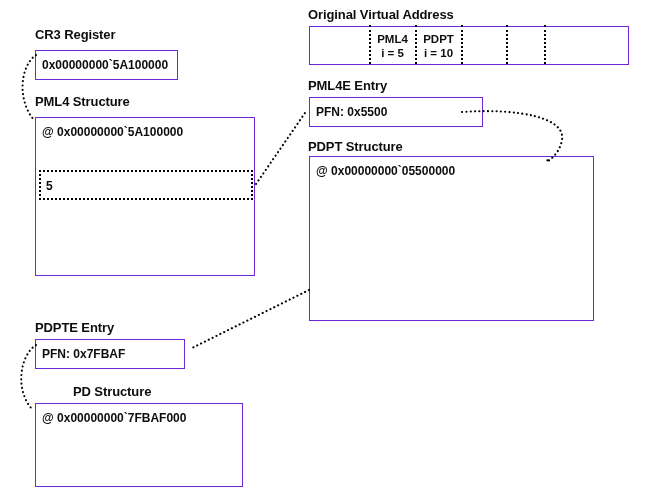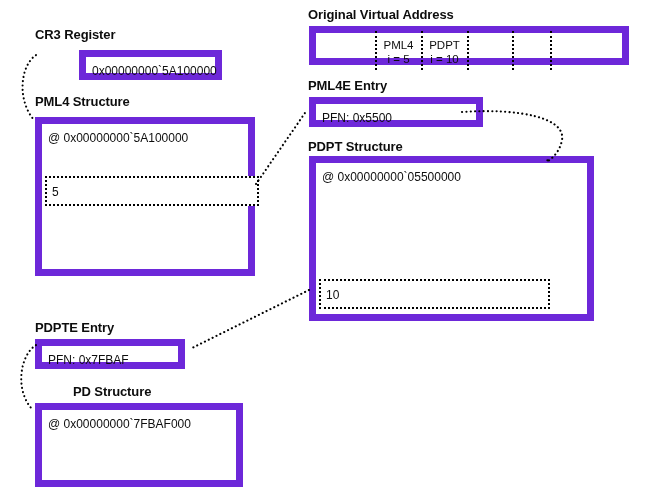--- a/index.html
+++ b/index.html
@@ -21,22 +21,23 @@
     font-size: 13px;
     font-weight: bold;
     letter-spacing: -0.1px;
     white-space: nowrap;
     line-height: 15px;
     color: #0d0d0d;
   }
   .box {
     position: absolute;
     box-sizing: border-box;
-    border: 7px solid #6d28d9;
+    border: 1px solid #6d28d9;
     background: #ffffff;
+    font-weight: bold;
   }
   .box-label {
     position: absolute;
     font-size: 12px;
     line-height: 14px;
     white-space: nowrap;
     color: #0d0d0d;
   }
   
   .row-dotted {
@@ -82,21 +83,21 @@
     stroke-linecap: round;
     stroke-dasharray: 0.1 4.2;
   }
 </style>
 </head>
 <body>
 
 <div id="canvas">
 
   <div class="heading" style="left:35px; top:27px;">CR3 Register</div>
-  <div class="box" style="left:35px; top:50px; width:143px; height:30px;margin-left:44px;">
+  <div class="box" style="left:35px; top:50px; width:143px; height:30px;">
     <div class="box-label" style="left:6px; top:7px;">0x00000000`5A100000</div>
   </div>
 
   <div class="heading" style="left:35px; top:94px;">PML4 Structure</div>
   <div class="box" style="left:35px; top:117px; width:220px; height:159px;">
     <div class="box-label" style="left:6px; top:7px;">@ 0x00000000`5A100000</div>
     <div class="row-dotted" style="left:3px; top:52px; width:214px; height:30px;">
       <div class="row-text">5</div>
     </div>
   </div>
@@ -118,23 +119,20 @@
   </div>
 
   <div class="heading" style="left:308px; top:78px;text-align:right;">PML4E Entry</div>
   <div class="box" style="left:309px; top:97px; width:174px; height:30px;">
     <div class="box-label" style="left:6px; top:7px;">PFN: 0x5500</div>
   </div>
 
   <div class="heading" style="left:308px; top:139px;">PDPT Structure</div>
   <div class="box" style="left:309px; top:156px; width:285px; height:165px;">
     <div class="box-label" style="left:6px; top:7px;">@ 0x00000000`05500000</div>
-    <div class="row-dotted" style="left:3px; top:116px; width:231px; height:30px;">
-      <div class="row-text">10</div>
-    </div>
   </div>
 
   <div class="heading" style="left:35px; top:320px;">PDPTE Entry</div>
   <div class="box" style="left:35px; top:339px; width:150px; height:30px;">
     <div class="box-label" style="left:6px; top:7px;">PFN: 0x7FBAF</div>
   </div>
 
   <div class="heading" style="left:43px; top:384px;margin-left:30px;">PD Structure</div>
   <div class="box" style="left:35px; top:403px; width:208px; height:84px;">
     <div class="box-label" style="left:6px; top:7px;">@ 0x00000000`7FBAF000</div>

